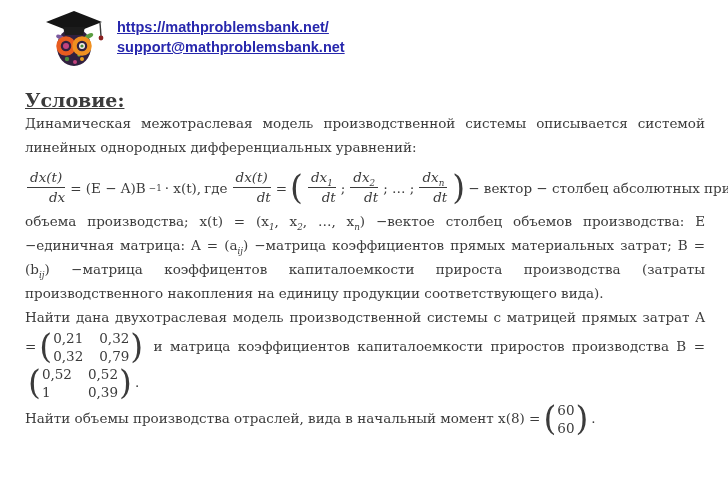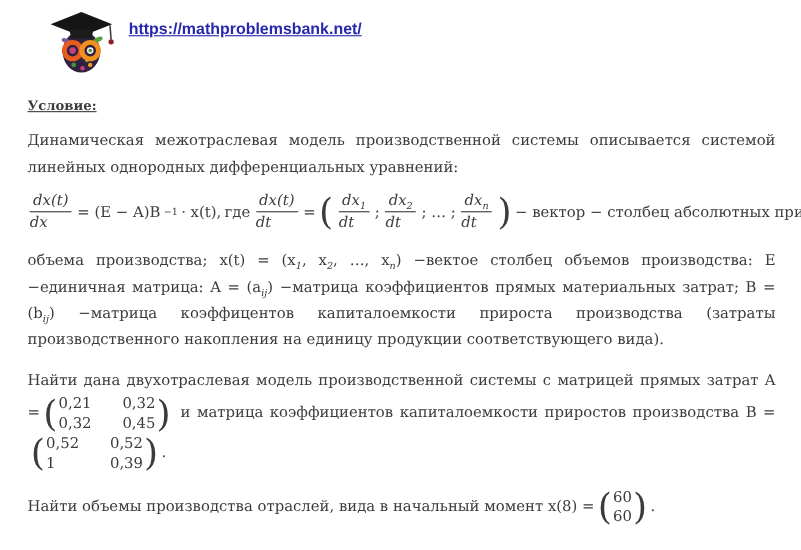--- a/index.html
+++ b/index.html
@@ -18,43 +18,43 @@
   .links { margin-left: 12px; padding-top: 7px; display: flex; flex-direction: column; }
   a.site-link {
     color: #2727ad;
     font-family: "Liberation Sans", "DejaVu Sans", sans-serif;
     font-weight: 700; font-size: 14.5px; line-height: 20px;
     text-decoration: underline;
   }
 
   
   .content { padding: 0 23px 0 25px; }
-  .heading { margin-top: 22px; font-size: 12px; font-weight: bold; text-decoration: underline; }
-  .para { margin-top: 13px; font-size: 13.5px; line-height: 24px; text-align: justify; text-align-last: left; }
-  .para.tight { margin-top: 14px; }
+  .heading { margin-top: 22px; font-size: 19px; font-weight: bold; text-decoration: underline; }
+  .para { font-size: 13.5px; line-height: 24px; text-align: justify; text-align-last: left; }
+  .para.tight { margin-top: 3px; }
   .mi { }
   .rt { font-style: normal; }
 
   
   .formula-line {
     margin-top: 10px; display: flex; align-items: center;
     white-space: nowrap; font-size: 13.5px; gap: 3px;
   }
 
   
-  .frac { display: inline-flex; flex-direction: column; align-items: flex-start; font-style: italic; vertical-align: middle; margin: 0 2px; line-height: 17px; }
+  .frac { display: inline-flex; flex-direction: column; align-items: flex-end; font-style: italic; vertical-align: middle; margin: 0 2px; line-height: 17px; }
   .frac .num { padding: 0 3px 1px; border-bottom: 1.2px solid #3b3b3b; text-align: center; }
   .frac .den { padding-top: 1px; text-align: center; }
   sub.msub { font-size: 0.65em; font-style: italic; line-height: 0; }
   sup.msup { font-size: 0.65em; line-height: 0; }
 
   
   .matrix { display: inline-flex; align-items: center; vertical-align: middle; font-style: normal; margin: 0 3px; }
   .paren { font-size: 33px; font-weight: 400; font-style: normal; line-height: 36px; }
-  .cells { display: grid; column-gap: 28px; padding: 0 1px; text-align: center; line-height: 18px; font-size: 13.5px; }
+  .cells { display: grid; column-gap: 16px; padding: 0 1px; text-align: center; line-height: 18px; font-size: 13.5px; }
   .cells.c2 { grid-template-columns: auto auto; }
   .cells.c1 { grid-template-columns: auto; }
 </style>
 </head>
 <body>
 
 <div class="page">
 
   <div class="header">
     <div class="logo">
@@ -80,20 +80,21 @@
 
         <polygon points="29,1 57,12 29,23 1,12" fill="#151515"></polygon>
         <polygon points="18,17 40,17 38,25 20,25" fill="#1c1c1c"></polygon>
 
         <path d="M55,13 L56,26" stroke="#3a3a3a" stroke-width="1.4" fill="none"></path>
         <circle cx="56" cy="28" r="2.4" fill="#8b2020"></circle>
       </svg>
     </div>
     <div class="links">
       <a class="site-link" href="#">https://mathproblemsbank.net/</a>
+      <a class="site-link" href="#">support@mathproblemsbank.net</a>
     </div>
   </div>
 
   <div class="content">
 
     <div class="heading">Условие:</div>
 
     <div class="para">
       <span class="rt">Динамическая межотраслевая модель производственной системы описывается системой линейных однородных дифференциальных уравнений:</span>
     </div>
@@ -132,21 +133,21 @@
     </div>
 
     <div class="para tight"><span class="rt">объема производства; </span><span class="mi">x(t) = (x</span><sub class="msub">1</sub><span class="mi">, x</span><sub class="msub">2</sub><span class="mi">, …, x</span><sub class="msub">n</sub><span class="mi">)</span><span class="rt"> −вектое столбец объемов производства: </span><span class="mi">E</span><span class="rt"> −единичная матрица: </span><span class="mi">A = (a</span><sub class="msub">ij</sub><span class="mi">)</span><span class="rt"> −матрица коэффициентов прямых материальных затрат; </span><span class="mi">B = (b</span><sub class="msub">ij</sub><span class="mi">)</span><span class="rt"> −матрица коэффицентов капиталоемкости прироста производства (затраты производственного накопления на единицу продукции соответствующего вида).</span></div>
 
     <div class="para"><span class="rt">Найти дана двухотраслевая модель производственной системы с матрицей прямых затрат </span><span class="mi">A =</span><span class="matrix">
           <span class="paren">(</span>
           <span class="cells c2">
             <span>0,21</span>
             <span>0,32</span>
             <span>0,32</span>
-            <span>0,45</span>
+            <span>0,79</span>
           </span>
           <span class="paren">)</span>
         </span><span class="rt"> и матрица коэффициентов капиталоемкости приростов производства </span><span class="mi">B =</span><span class="matrix">
           <span class="paren">(</span>
           <span class="cells c2">
             <span>0,52</span>
             <span>0,52</span>
             <span>1</span>
             <span>0,39</span>
           </span>

